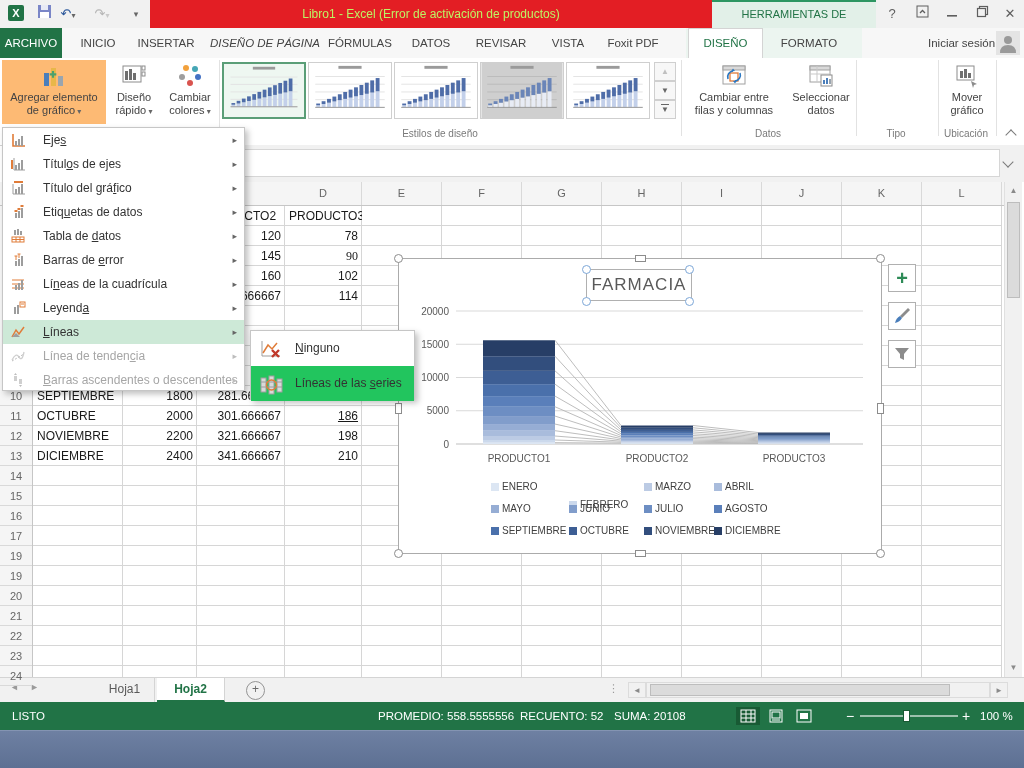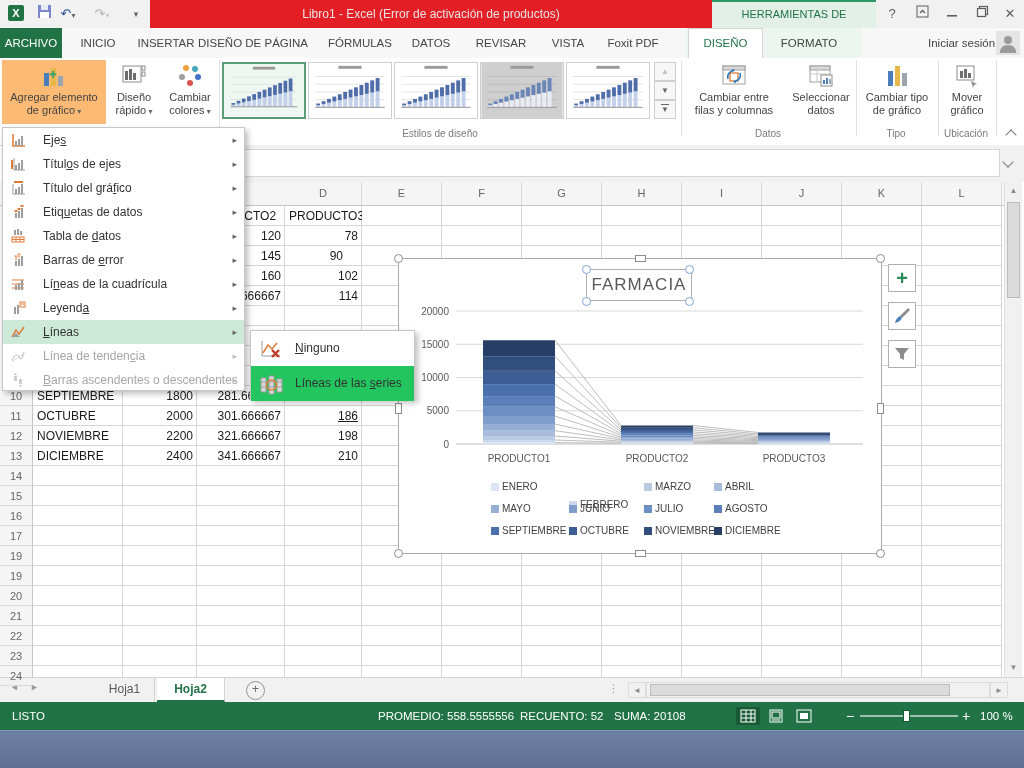--- a/index.html
+++ b/index.html
@@ -3,21 +3,21 @@
 <meta charset="utf-8">
 <style>
   html,body{margin:0;padding:0;background:#333;}
   #screen{position:relative;width:1024px;height:768px;overflow:hidden;background:#ffffff;
           font-family:"Liberation Sans",sans-serif;color:#262626;}
   .abs{position:absolute;}
   .nosel{user-select:none;}
   
   .titlebar{left:0;top:0;width:1024px;height:28px;background:#f1f1f1;border-bottom:1px solid #e3e3e3;}
   .qat-icon{top:4px;width:20px;height:20px;text-align:center;line-height:20px;font-size:13px;}
-  .red-banner{left:150px;top:0;width:562px;height:28px;background:#e31e24;color:#e5e5e5;
+  .red-banner{left:150px;top:0;width:562px;height:28px;background:#e31e24;color:#bef264;
               font-size:12px;line-height:28px;text-align:center;white-space:nowrap;overflow:hidden;}
   .ctx-group{left:712px;top:0;width:164px;height:28px;background:#e2f0e8;border-top:2px solid #2d9662;
              box-sizing:border-box;color:#217346;font-size:11px;line-height:25px;text-align:center;}
   .winbtn{top:0;width:28px;height:28px;line-height:28px;text-align:center;color:#5e5e5e;font-size:13px;}
   
   .tabrow{left:0;top:28px;width:1024px;height:30px;background:#f7f7f7;}
   .ctx-tint{left:686px;top:28px;width:176px;height:30px;background:#ecf5f0;}
   .rtab{top:28px;height:30px;line-height:30px;font-size:11.5px;color:#444;text-align:center;white-space:nowrap;}
   .rtab.file{background:#217346;color:#fff;}
   .rtab.active{background:#fff;color:#217346;border:1px solid #d4d4d4;border-bottom:none;box-sizing:border-box;line-height:28px;}
@@ -140,21 +140,21 @@
     </div>
     <div class="abs winbtn" style="left:996px;">✕</div>
   </div>
 
   <div class="abs tabrow"></div>
   <div class="abs ctx-tint"></div>
   <div id="tabs-host">
       <div class="abs rtab file" style="left: 0px; width: 62px;">ARCHIVO</div>
       <div class="abs rtab" style="left: 74px; width: 48px;">INICIO</div>
       <div class="abs rtab" style="left: 134px; width: 64px;">INSERTAR</div>
-      <div class="abs rtab" style="left: 198px; width: 104px;">DISEÑO DE PÁGINA</div>
+      <div class="abs rtab" style="left: 210px; width: 104px; font-style: italic;">DISEÑO DE PÁGINA</div>
       <div class="abs rtab" style="left: 326px; width: 68px;">FÓRMULAS</div>
       <div class="abs rtab" style="left: 406px; width: 50px;">DATOS</div>
       <div class="abs rtab" style="left: 468px; width: 66px;">REVISAR</div>
       <div class="abs rtab" style="left: 546px; width: 44px;">VISTA</div>
       <div class="abs rtab" style="left: 602px; width: 62px;">Foxit PDF</div>
       <div class="abs rtab active" style="left: 688px; width: 75px;">DISEÑO</div>
       <div class="abs rtab" style="left: 770px; width: 78px;">FORMATO</div>
     </div>
   <div class="abs signin" style="left:928px;">Iniciar sesión</div>
   <div class="abs" style="left:996px;top:31px;width:24px;height:24px;background:#e4e4e4;">
@@ -410,31 +410,20 @@
           <rect x="18" y="15" width="2" height="6" fill="#4a7ebb"></rect>
           <rect x="21" y="16" width="2" height="5" fill="#9aa5af"></rect>
         </svg>
     </span>
     <span style="white-space:pre-line;">Seleccionar
 datos</span>
   </div>
   <div class="abs grouplabel" style="left:718px;width:100px;">Datos</div>
   <div class="abs gsep" style="left:856px;"></div>
 
-  <div class="abs bigbtn" style="left:858px;width:78px;">
-    <span class="bicon">
-      <svg width="26" height="26" viewBox="0 0 26 26">
-          <rect x="4" y="8" width="5" height="15" fill="#4a7ebb"></rect>
-          <rect x="11" y="3" width="5" height="20" fill="#e8b749"></rect>
-          <rect x="18" y="10" width="5" height="13" fill="#9aa5af"></rect>
-        </svg>
-    </span>
-    <span style="white-space:pre-line;">Cambiar tipo
-de gráfico</span>
-  </div>
   <div class="abs grouplabel" style="left:848px;width:96px;">Tipo</div>
   <div class="abs gsep" style="left:938px;"></div>
 
   <div class="abs bigbtn" style="left:940px;width:54px;">
     <span class="bicon">
       <svg width="26" height="26" viewBox="0 0 26 26">
           <rect x="3" y="3" width="17" height="14" fill="#fff" stroke="#8c8c8c"></rect>
           <rect x="6" y="8" width="3" height="7" fill="#6f6f6f"></rect>
           <rect x="10" y="6" width="3" height="9" fill="#6f6f6f"></rect>
           <rect x="14" y="10" width="3" height="5" fill="#6f6f6f"></rect>
@@ -522,21 +511,21 @@
       <line x1="841.5" y1="0" x2="841.5" y2="471" stroke="#d6d6d6"></line>
       <line x1="921.5" y1="0" x2="921.5" y2="471" stroke="#d6d6d6"></line>
       <line x1="1001.5" y1="0" x2="1001.5" y2="471" stroke="#d6d6d6"></line>
     </svg>
   <div id="cells-host">
       <div class="abs cell txt" style="left: 197px; top: 206px; width: 88px; z-index: 1;">PRODUCTO2</div>
       <div class="abs cell txt" style="left: 285px; top: 206px; width: 77px; z-index: 1;">PRODUCTO3</div>
       <div class="abs cell num" style="left: 197px; top: 226px; width: 88px; z-index: 1;">120</div>
       <div class="abs cell num" style="left: 285px; top: 226px; width: 77px; z-index: 1;">78</div>
       <div class="abs cell num" style="left: 197px; top: 246px; width: 88px; z-index: 1;">145</div>
-      <div class="abs cell num" style="left: 270px; top: 246px; width: 77px; z-index: 1;">90</div>
+      <div class="abs cell num" style="left: 285px; top: 246px; width: 77px; z-index: 1; font-family: Liberation Serif, serif;">90</div>
       <div class="abs cell num" style="left: 197px; top: 266px; width: 88px; z-index: 1;">160</div>
       <div class="abs cell num" style="left: 285px; top: 266px; width: 77px; z-index: 1;">102</div>
       <div class="abs cell num" style="left: 197px; top: 286px; width: 88px; z-index: 1;">181.666667</div>
       <div class="abs cell num" style="left: 285px; top: 286px; width: 77px; z-index: 1;">114</div>
       <div class="abs cell txt" style="left: 33px; top: 386px; width: 90px; z-index: 1;">SEPTIEMBRE</div>
       <div class="abs cell num" style="left: 123px; top: 386px; width: 74px; z-index: 1;">1800</div>
       <div class="abs cell num" style="left: 197px; top: 386px; width: 88px; z-index: 1;">281.666667</div>
       <div class="abs cell txt" style="left: 33px; top: 406px; width: 90px; z-index: 1;">OCTUBRE</div>
       <div class="abs cell num" style="left: 123px; top: 406px; width: 74px; z-index: 1;">2000</div>
       <div class="abs cell num" style="left: 197px; top: 406px; width: 88px; z-index: 1;">301.666667</div>

